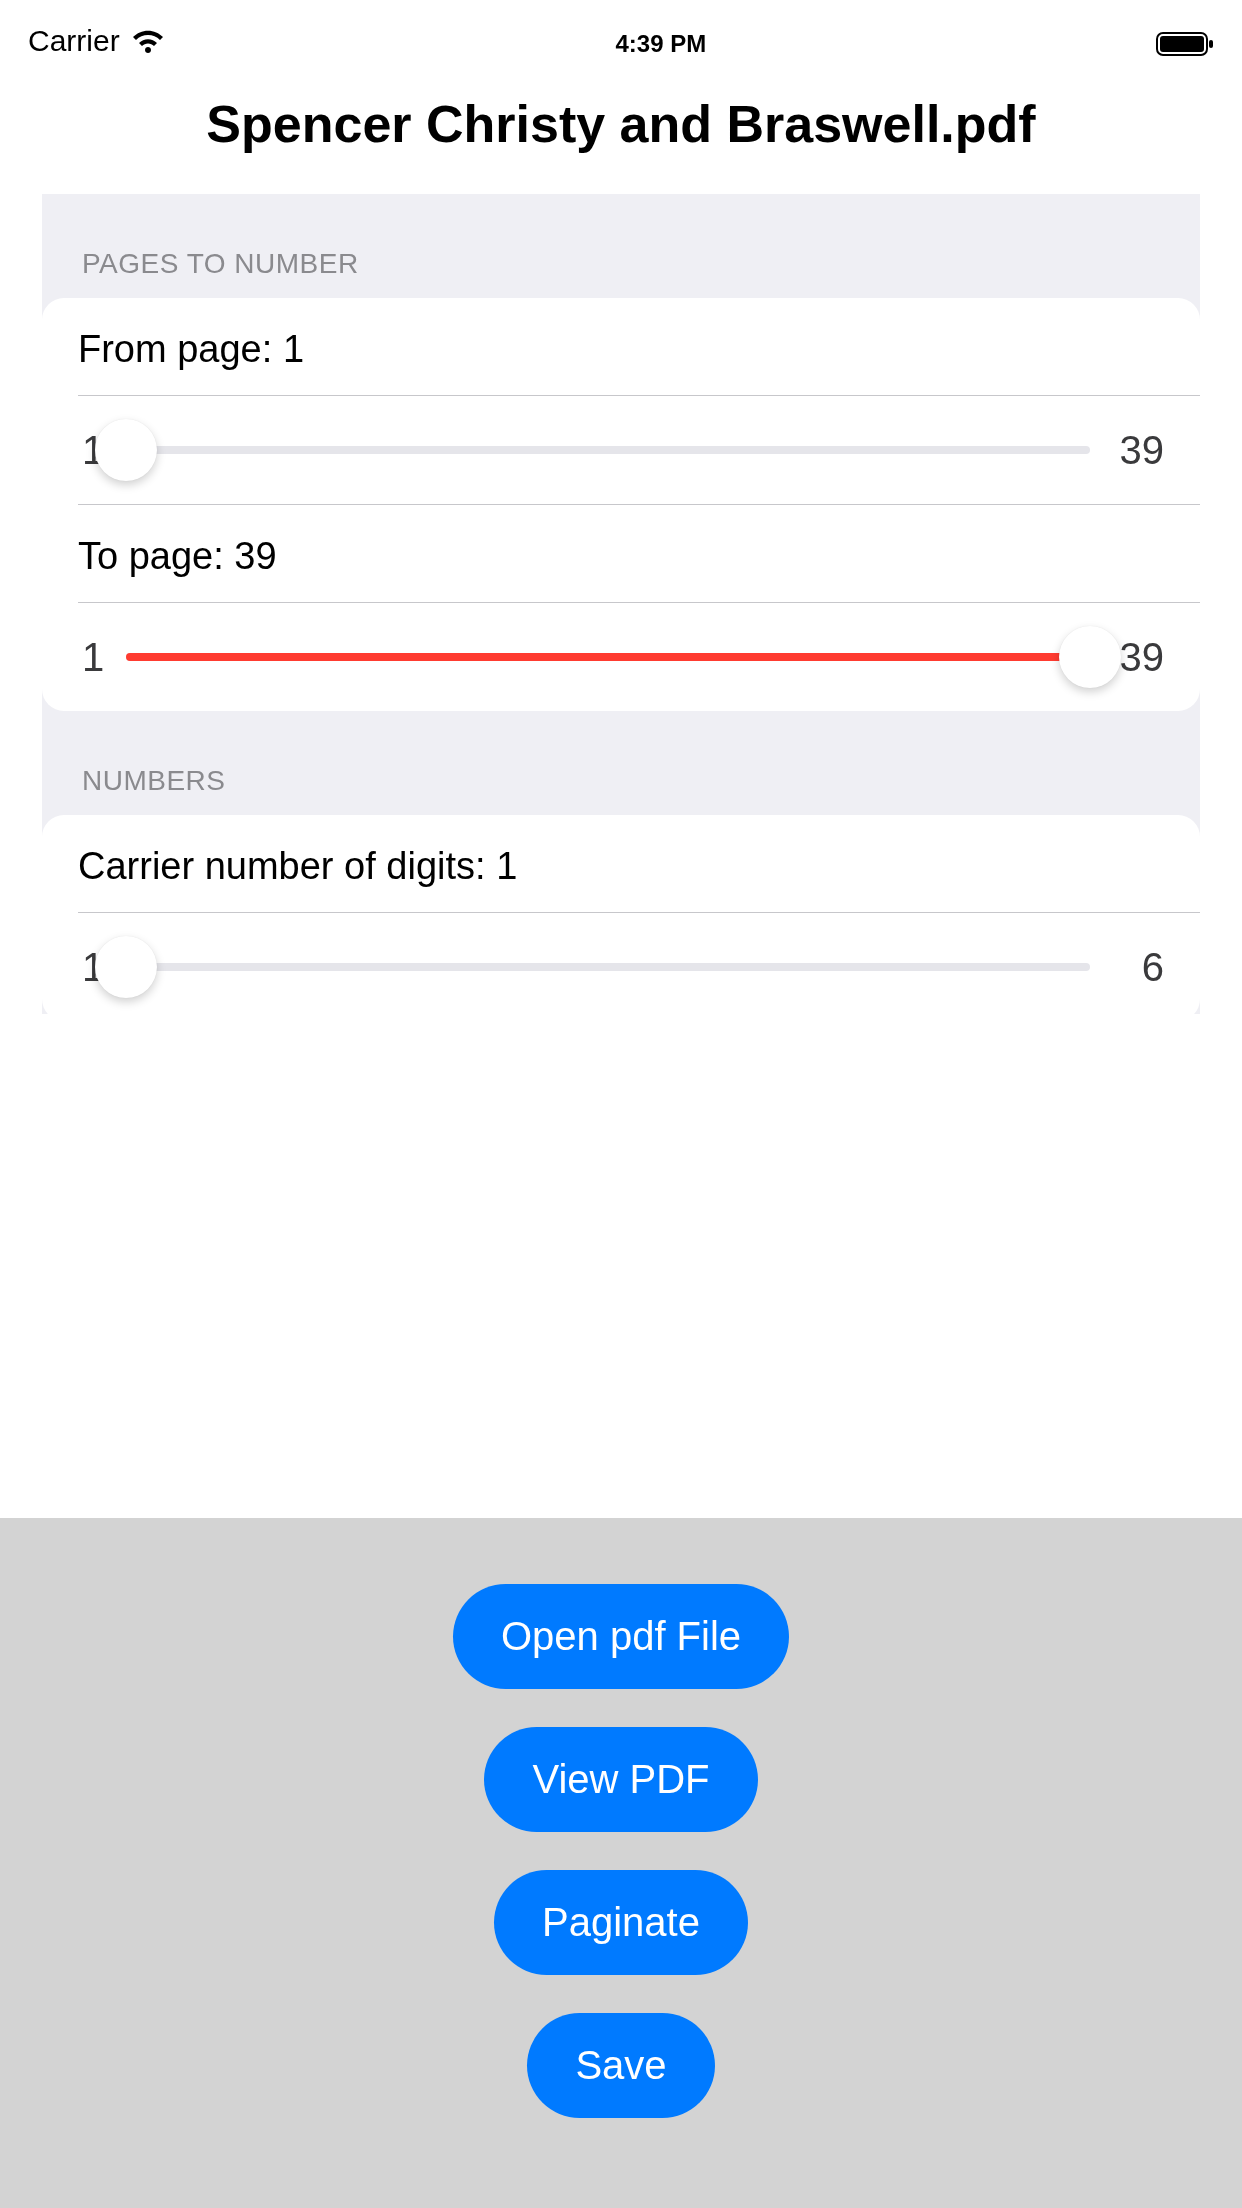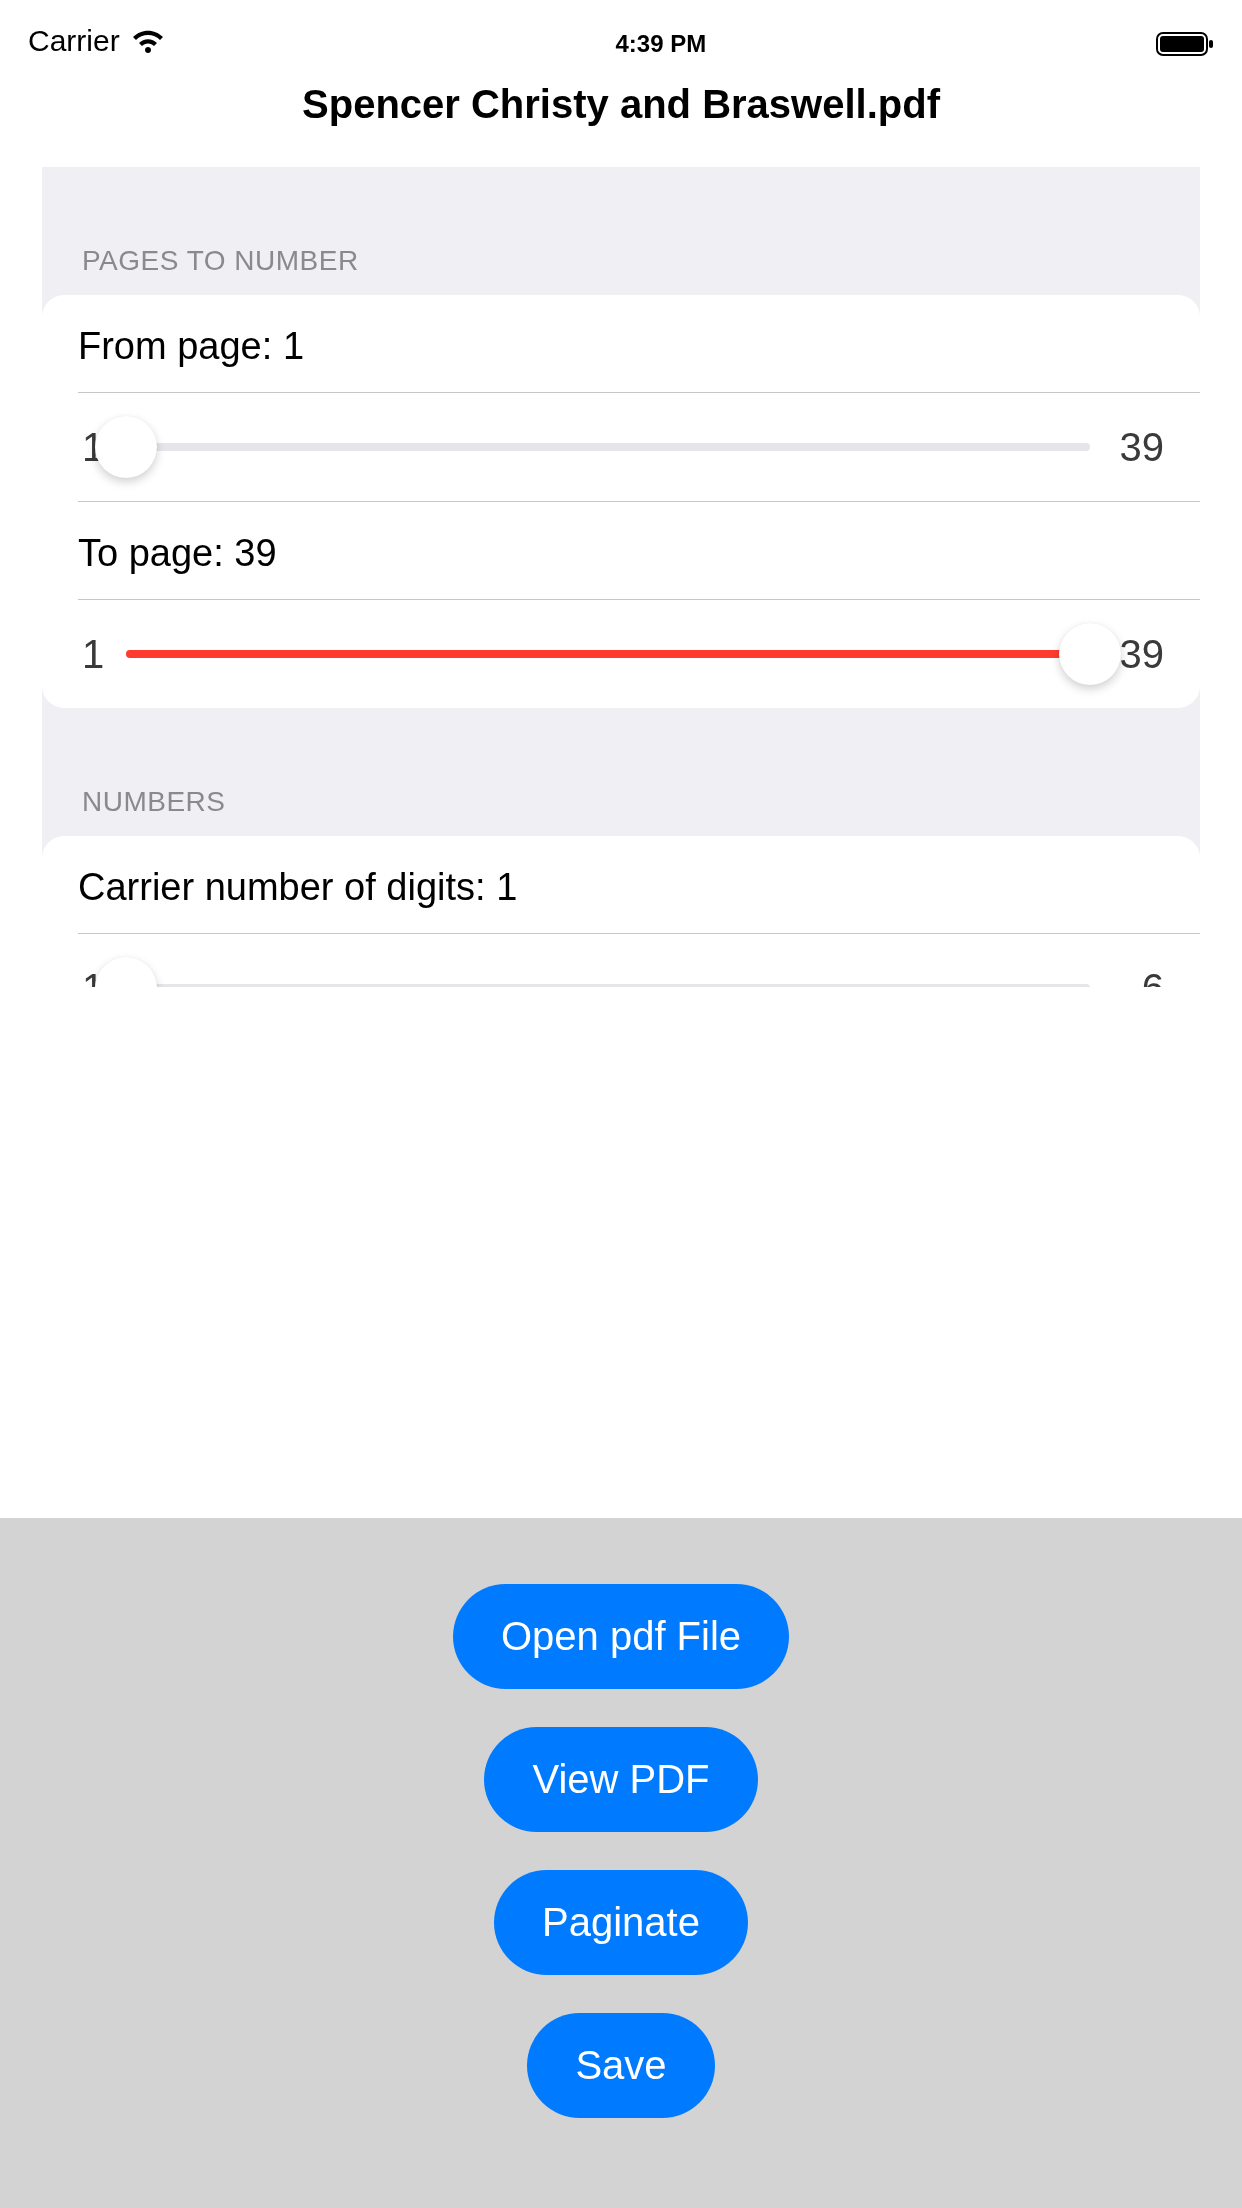--- a/index.html
+++ b/index.html
@@ -5,24 +5,24 @@
   * { box-sizing: border-box; margin: 0; padding: 0; }
   html, body { width: 1242px; height: 2208px; font-family: -apple-system, "Helvetica Neue", Helvetica, Arial, sans-serif; background: #fff; color: #000; }
   
   .status-bar { display: flex; align-items: flex-end; justify-content: space-between; padding: 10px 28px 6px 28px; height: 64px; font-size: 30px; font-weight: 400; }
   .status-left { display: flex; align-items: center; gap: 10px; }
   .status-center { font-weight: 700; font-size: 24px; }
   .status-right { display: flex; align-items: center; }
   .wifi-icon { width: 36px; height: 28px; }
   .battery-icon { width: 58px; height: 28px; }
   
-  .page-title { text-align: center; font-size: 40px; font-weight: 700; margin-top: 18px; margin-bottom: 40px; }
+  .page-title { text-align: center; font-size: 52px; font-weight: 700; margin-top: 30px; margin-bottom: 40px; }
   
   .scroll-area { background: #efeff4; margin: 40px 42px 0 42px; border-radius: 0; height: 820px; overflow: hidden; }
-  .group-header { text-transform: uppercase; color: #8a8a8e; font-size: 28px; letter-spacing: 0.5px; padding: 54px 40px 18px 40px; margin-top: 24px; }
+  .group-header { text-transform: uppercase; color: #8a8a8e; font-size: 28px; letter-spacing: 0.5px; padding: 54px 40px 18px 40px; }
   .card { background: #fff; border-radius: 22px; margin: 0 0 0 0; padding: 0 0; }
   .row { padding: 30px 36px 24px 36px; }
   .row-label { font-size: 38px; font-weight: 400; }
   .sep { height: 1px; background: #c7c7cb; margin: 0 0 0 36px; }
   .slider-row { display: flex; align-items: center; padding: 24px 36px 24px 36px; gap: 18px; }
   .slider-end { font-size: 40px; color: #3a3a3c; min-width: 30px; text-align: center; }
   .slider-end.right { min-width: 56px; text-align: right; }
   .slider-wrap { flex: 1; position: relative; height: 60px; display:flex; align-items:center;}
   .track { position: relative; width: 100%; height: 8px; background: #e5e5ea; border-radius: 4px; }
   .track-fill { position: absolute; left: 0; top: 0; height: 8px; border-radius: 4px; }

